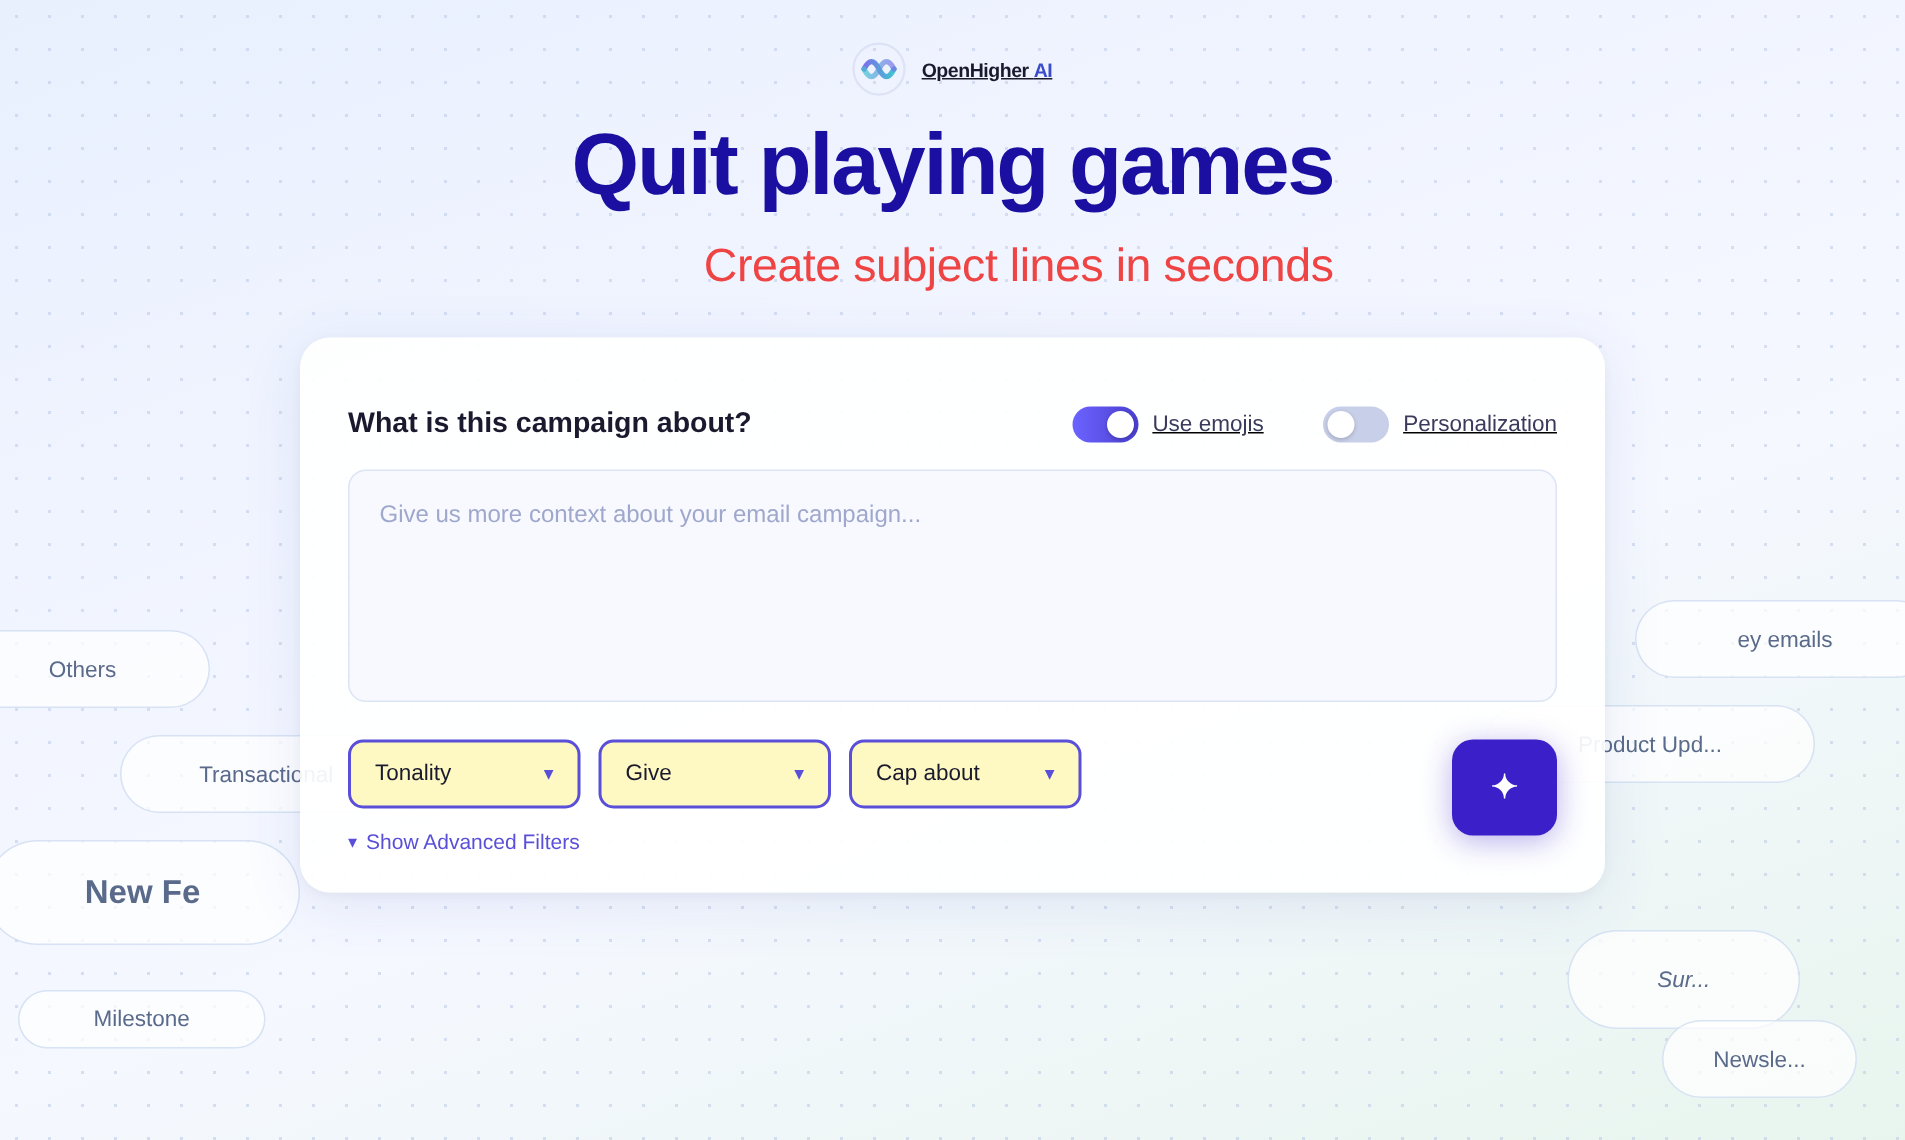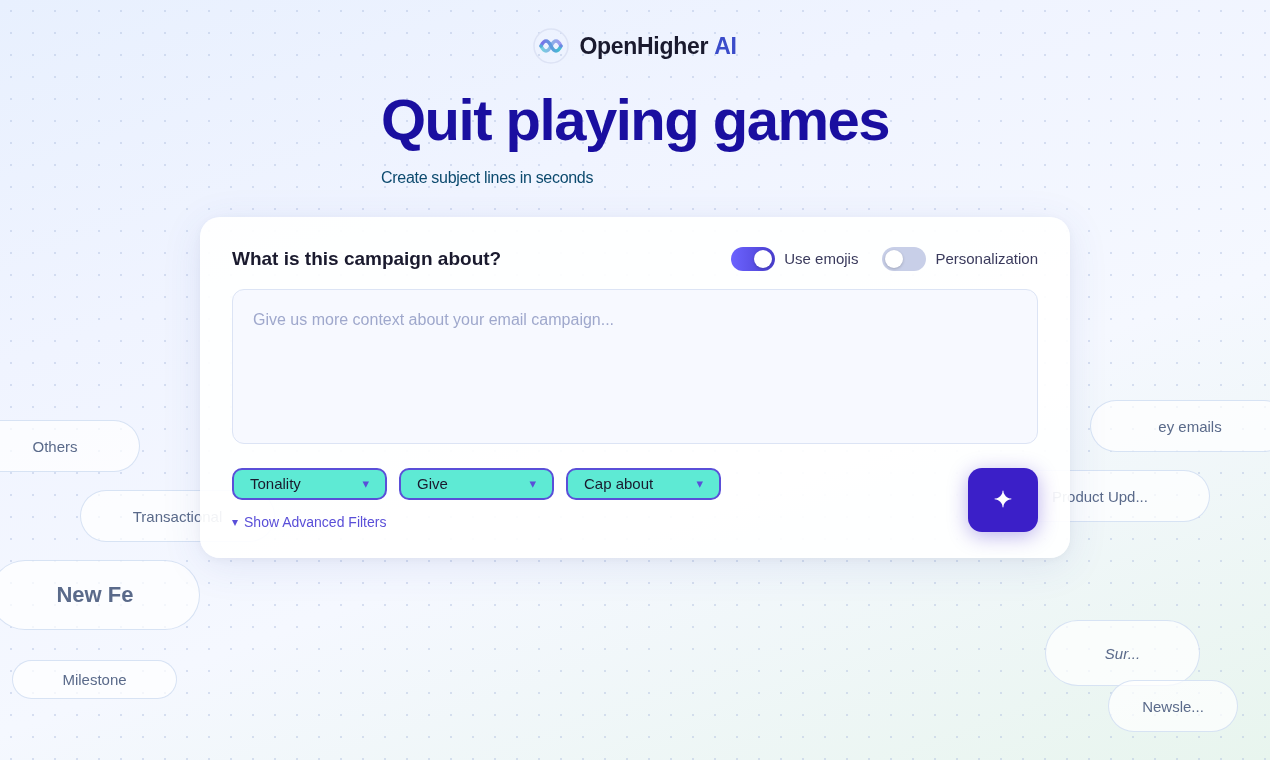--- a/index.html
+++ b/index.html
@@ -65,59 +65,60 @@
       align-items: center;
       gap: 10px;
     }
 
     .logo-icon {
       width: 36px;
       height: 36px;
     }
 
     .logo-text {
-      font-size: 23px;
+      font-size: 13px;
       font-weight: 600;
       color: #1a1a2e;
       letter-spacing: -0.3px;
+      text-decoration: underline;
     }
 
     .logo-text span {
       color: #3b4cca;
       font-weight: 800;
     }
 
     
     .hero {
-      margin-top: 24px;
-      text-align: left;
+      margin-top: 14px;
+      text-align: right;
     }
 
     .hero-title {
       font-size: 58px;
       font-weight: 800;
       color: #1a0fa0;
       line-height: 1.12;
       letter-spacing: -1.5px;
     }
 
     .hero-subtitle {
       margin-top: 16px;
-      font-size: 16px;
+      font-size: 31px;
       font-weight: 400;
-      color: #0c4a6e;
+      color: #ef4444;
       letter-spacing: -0.3px;
     }
 
     
     .card {
       margin-top: 30px;
       background: rgba(255,255,255,0.92);
       border-radius: 20px;
-      padding: 30px 32px 26px;
+      padding: 46px 32px 26px;
       width: 870px;
       box-shadow: 0 8px 40px rgba(60,80,180,0.10), 0 2px 8px rgba(0,0,0,0.04);
       position: relative;
     }
 
     .card-header {
       display: flex;
       align-items: center;
       justify-content: space-between;
       margin-bottom: 18px;
@@ -125,21 +126,22 @@
 
     .card-question {
       font-size: 19px;
       font-weight: 700;
       color: #1a1a2e;
     }
 
     .toggles-row {
       display: flex;
       align-items: center;
-      gap: 24px;
+      gap: 40px;
+      text-decoration: underline;
     }
 
     .toggle-group {
       display: flex;
       align-items: center;
       gap: 9px;
     }
 
     .toggle-switch {
       width: 44px;
@@ -216,24 +218,24 @@
       display: flex;
       gap: 12px;
     }
 
     .dropdown-btn {
       display: flex;
       align-items: center;
       justify-content: space-between;
       gap: 10px;
       padding: 0 16px;
-      height: 32px;
+      height: 46px;
       border: 2px solid #5a4fd8;
       border-radius: 10px;
-      background: #5eead4;
+      background: #fef9c3;
       cursor: pointer;
       font-size: 15px;
       font-weight: 500;
       color: #1a1a2e;
       min-width: 155px;
       text-align: right;
     }
 
     .dropdown-chevron {
       color: #5a4fd8;

